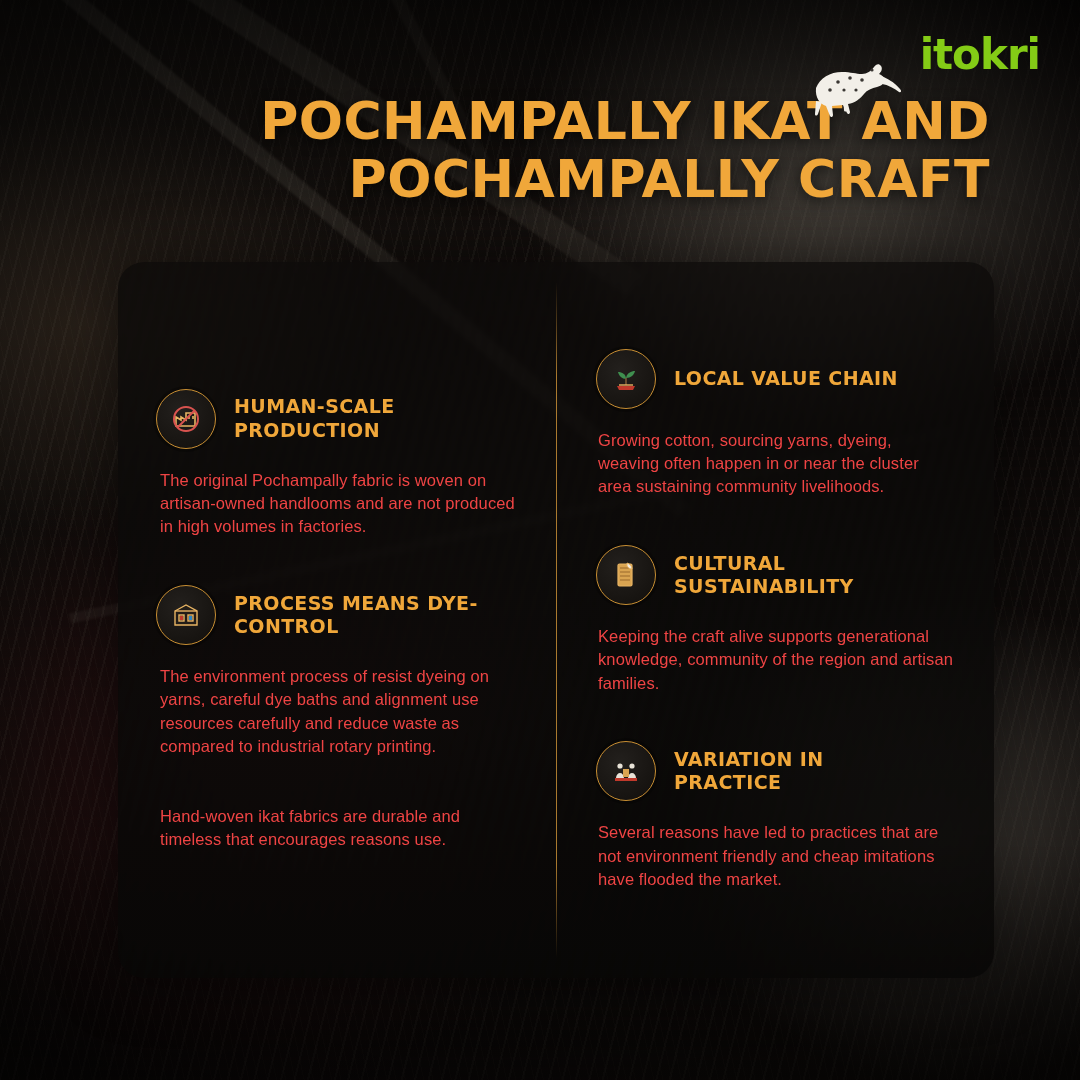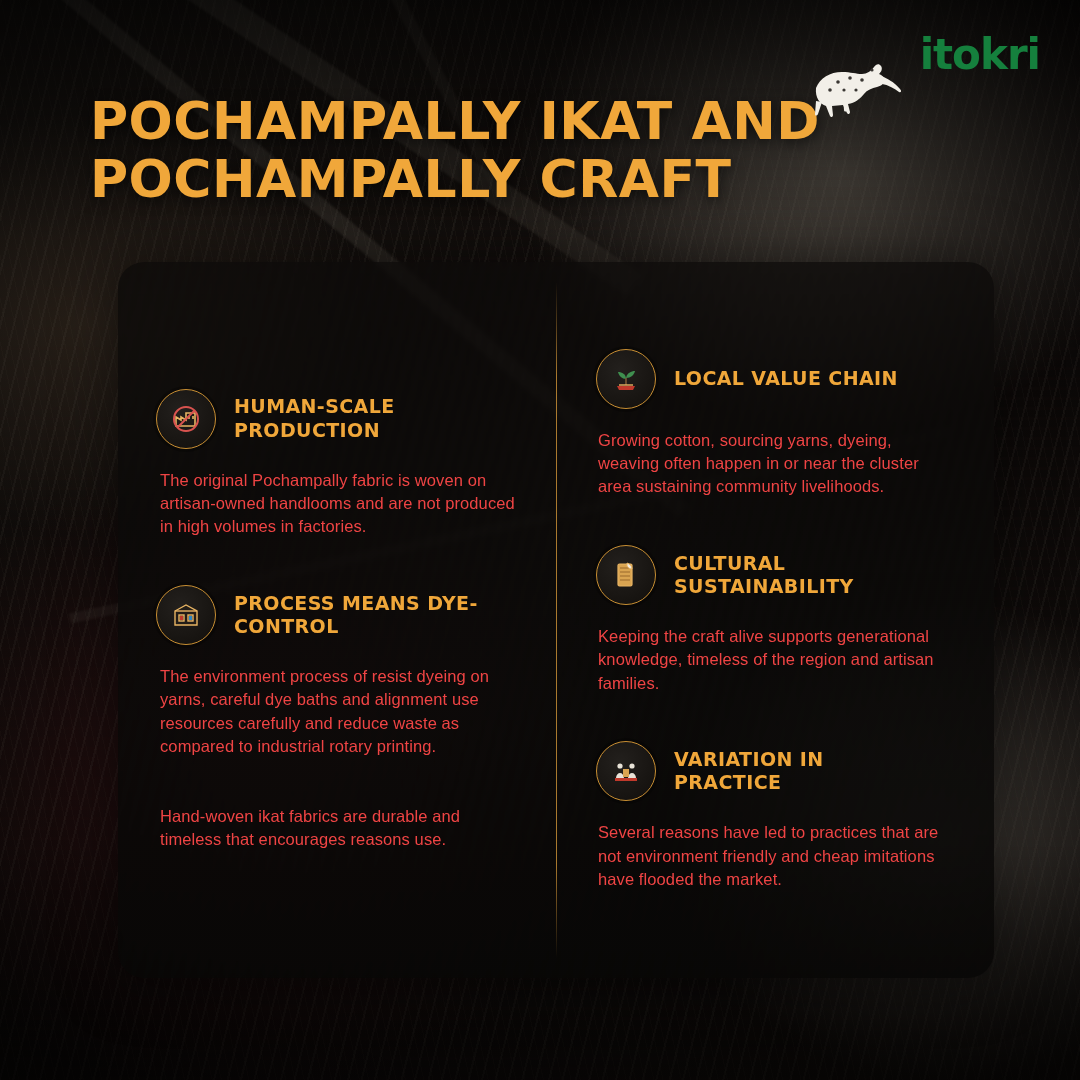--- a/index.html
+++ b/index.html
@@ -60,41 +60,41 @@
     top: 34px;
     right: 40px;
     display: flex;
     align-items: center;
     gap: 6px;
     z-index: 6;
   }
   .brand-text {
     font-size: 42px;
     font-weight: 700;
-    color: #15803d;
+    color: #84cc16;
     letter-spacing: -1px;
     line-height: 1;
     font-family: "DejaVu Sans", sans-serif;
   }
   .brand-leopard {
     position: absolute;
     top: 42px;
     right: 168px;
     width: 110px;
     height: 84px;
     z-index: 6;
   }
 
   
   .headline {
     position: absolute;
     top: 92px;
     left: 0;
     right: 0;
-    text-align: left;
+    text-align: right;
     z-index: 5;
     padding: 0 90px;
     box-sizing: border-box;
   }
   .headline span {
     display: block;
     font-size: 52px;
     line-height: 1.12;
     font-weight: 800;
     color: #f0a73a;
@@ -294,21 +294,21 @@
             <svg width="34" height="34" viewBox="0 0 34 34">
               <rect x="9" y="6" width="14" height="22" rx="1.5" fill="#d9a451" stroke="#e8b463" stroke-width="1.2"></rect>
               <g stroke="#8a5a22" stroke-width="1" opacity=".8">
                 <path d="M11 10h10M11 14h10M11 18h10M11 22h10"></path>
               </g>
               <path d="M18 5c3 1 5 3 5 6-2 0-4-1-5-3z" fill="#f3ece0" stroke="#e8b463" stroke-width="1"></path>
             </svg>
           </span>
           <div class="item-title">CULTURAL SUSTAINABILITY</div>
         </div>
-        <div class="item-body">Keeping the craft alive supports generational knowledge, timeless of the region and artisan families.</div>
+        <div class="item-body">Keeping the craft alive supports generational knowledge, community of the region and artisan families.</div>
       </div>
 
       <div class="item">
         <div class="item-head">
           <span class="icon-badge">
             <svg width="34" height="34" viewBox="0 0 34 34">
               <g fill="#e8e3d8">
                 <circle cx="11" cy="12" r="2.6"></circle>
                 <circle cx="23" cy="12" r="2.6"></circle>
                 <path d="M7 24c0-3 2-5 4-5s4 2 4 5z"></path>

